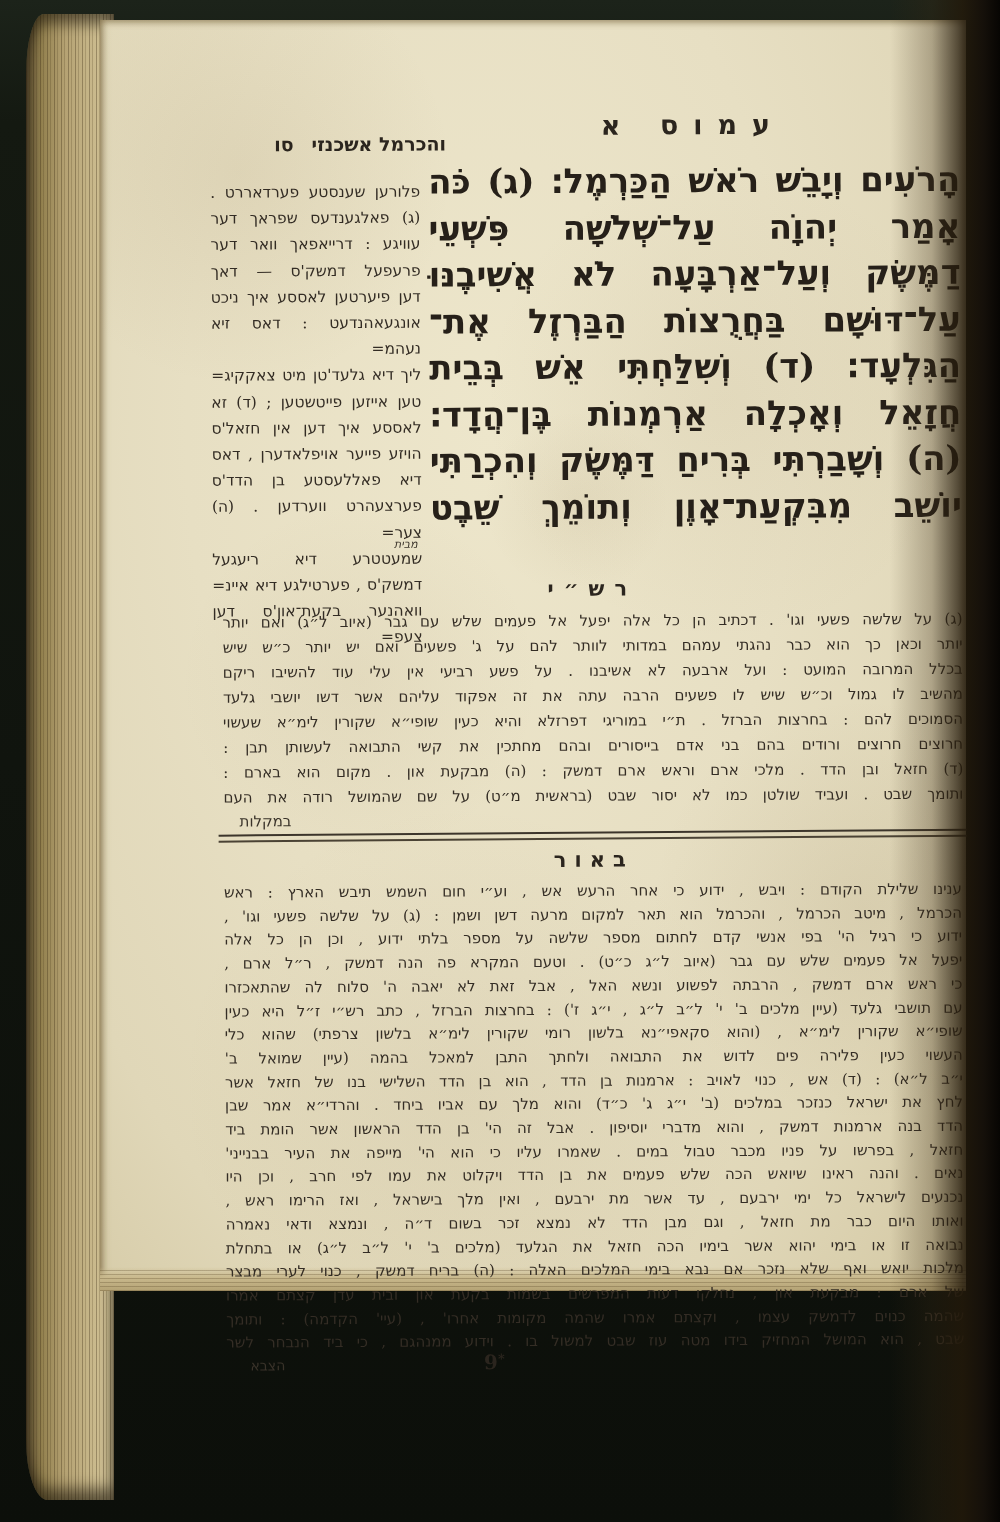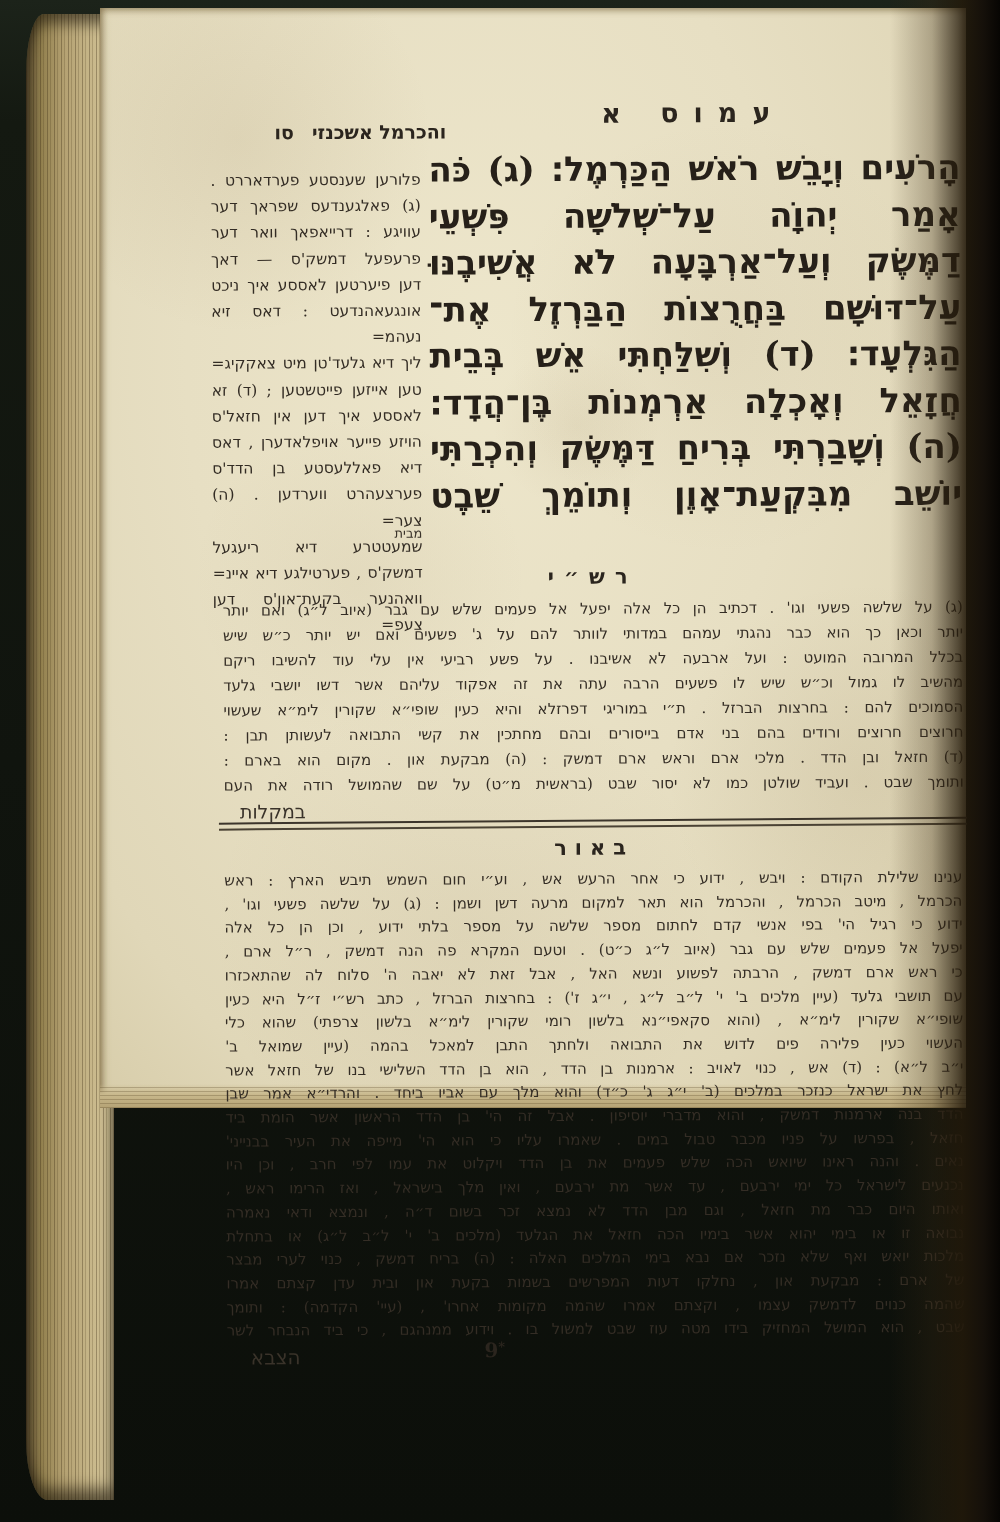--- a/index.html
+++ b/index.html
@@ -13,21 +13,21 @@
   .page-stack {
     position:absolute; left:26px; top:14px; width:88px; height:1486px;
     border-radius: 18px 0 0 22px / 60px 0 0 60px;
     background:
       repeating-linear-gradient(90deg, rgba(60,45,20,0.35) 0 1px, rgba(0,0,0,0) 1px 3px, rgba(70,55,25,0.22) 3px 4px, rgba(0,0,0,0) 4px 7px),
       linear-gradient(90deg,#6d5d3c 0%, #93814f 18%, #b5a273 45%, #c9b98c 78%, #d6c79c 100%);
     box-shadow: inset 0 10px 14px rgba(20,15,5,0.55), inset 0 -12px 14px rgba(20,15,5,0.55);
   }
   
   .paper {
-    position:absolute; left:100px; top:8px; width:866px; height:1100px;
+    position:absolute; left:100px; top:20px; width:866px; height:1271px;
     background: radial-gradient(ellipse at 45% 32%, #ede6cb 0%, #e7dfc3 45%, #e0d7b8 75%, #d5caa6 95%, #cbbf99 100%);
     box-shadow: inset 0 3px 6px rgba(110,90,50,0.45),
                 inset 5px 0 9px -3px rgba(120,100,60,0.55),
                 inset 0 -4px 7px rgba(110,90,50,0.4);
   }
   .paper::before { 
     content:""; position:absolute; inset:0; pointer-events:none;
     background:
       radial-gradient(circle at 16% 12%, rgba(150,128,85,0.12), rgba(0,0,0,0) 16%),
       radial-gradient(circle at 72% 30%, rgba(150,128,85,0.08), rgba(0,0,0,0) 22%),
@@ -57,51 +57,51 @@
   }
   .header-targum {
     position:absolute; left:118px; top:112px; width:230px;
     font-size:19px; font-weight:700; display:flex; flex-direction:row-reverse;
     justify-content:flex-end; gap:18px; color:#2b251e;
   }
   .bible {
     position:absolute; left:330px; top:138px; width:532px;
     font-size:34px; font-weight:700; line-height:46.5px; color:#262019;
   }
-  .catchword-bible { position:absolute; left:294px; top:517px; font-size:13px; color:#3a332a; }
+  .catchword-bible { position:absolute; left:294px; top:517px; font-size:11px; color:#3a332a;font-style:italic; }
   .targum {
     position:absolute; left:112px; top:158px; width:210px;
     font-size:15.5px; line-height:26.2px; color:#332c24;
   }
   .rashi-title, .biur-title {
     position:absolute; left:122px; width:740px; text-align:center;
     font-size:21px; font-weight:700; color:#2b251e;
   }
   .rashi-title { top:556px; letter-spacing:10px; }
   .biur-title  { top:827px; letter-spacing:8px; }
   .rashi {
     position:absolute; left:122px; top:589px; width:740px;
     font-size:15px; line-height:25px; color:#342d25;
   }
-  .catchword-rashi { position:absolute; left:138px; top:791px; font-size:19px; color:#3a332a; }
+  .catchword-rashi { position:absolute; left:138px; top:791px; font-size:15px; color:#3a332a; }
   .rule {
     position:absolute; left:117px; top:812px; width:748px; height:8px;
     border-top:2px solid #3c352b; border-bottom:2px solid #4a4234;
     transform:rotate(-0.15deg);
   }
   .biur {
     position:absolute; left:122px; top:860px; width:738px;
     font-size:15px; line-height:23.7px; color:#342d25;
   }
   .page-num {
     position:absolute; left:355px; top:1330px; width:70px; text-align:center;
     font-size:20px; font-weight:700; color:#2b251e; direction:ltr;
   }
   .page-num sup { font-size:13px; vertical-align:6px; }
-  .catchword-biur { position:absolute; left:146px; top:1336px; font-size:20px; color:#3a332a; }
+  .catchword-biur { position:absolute; left:146px; top:1336px; font-size:14px; color:#3a332a; }
 </style>
 </head>
 <body>
 
 <div class="scan">
   <div class="page-stack"></div>
 
   <div class="paper">
     <div class="bottom-edge"></div>
 

